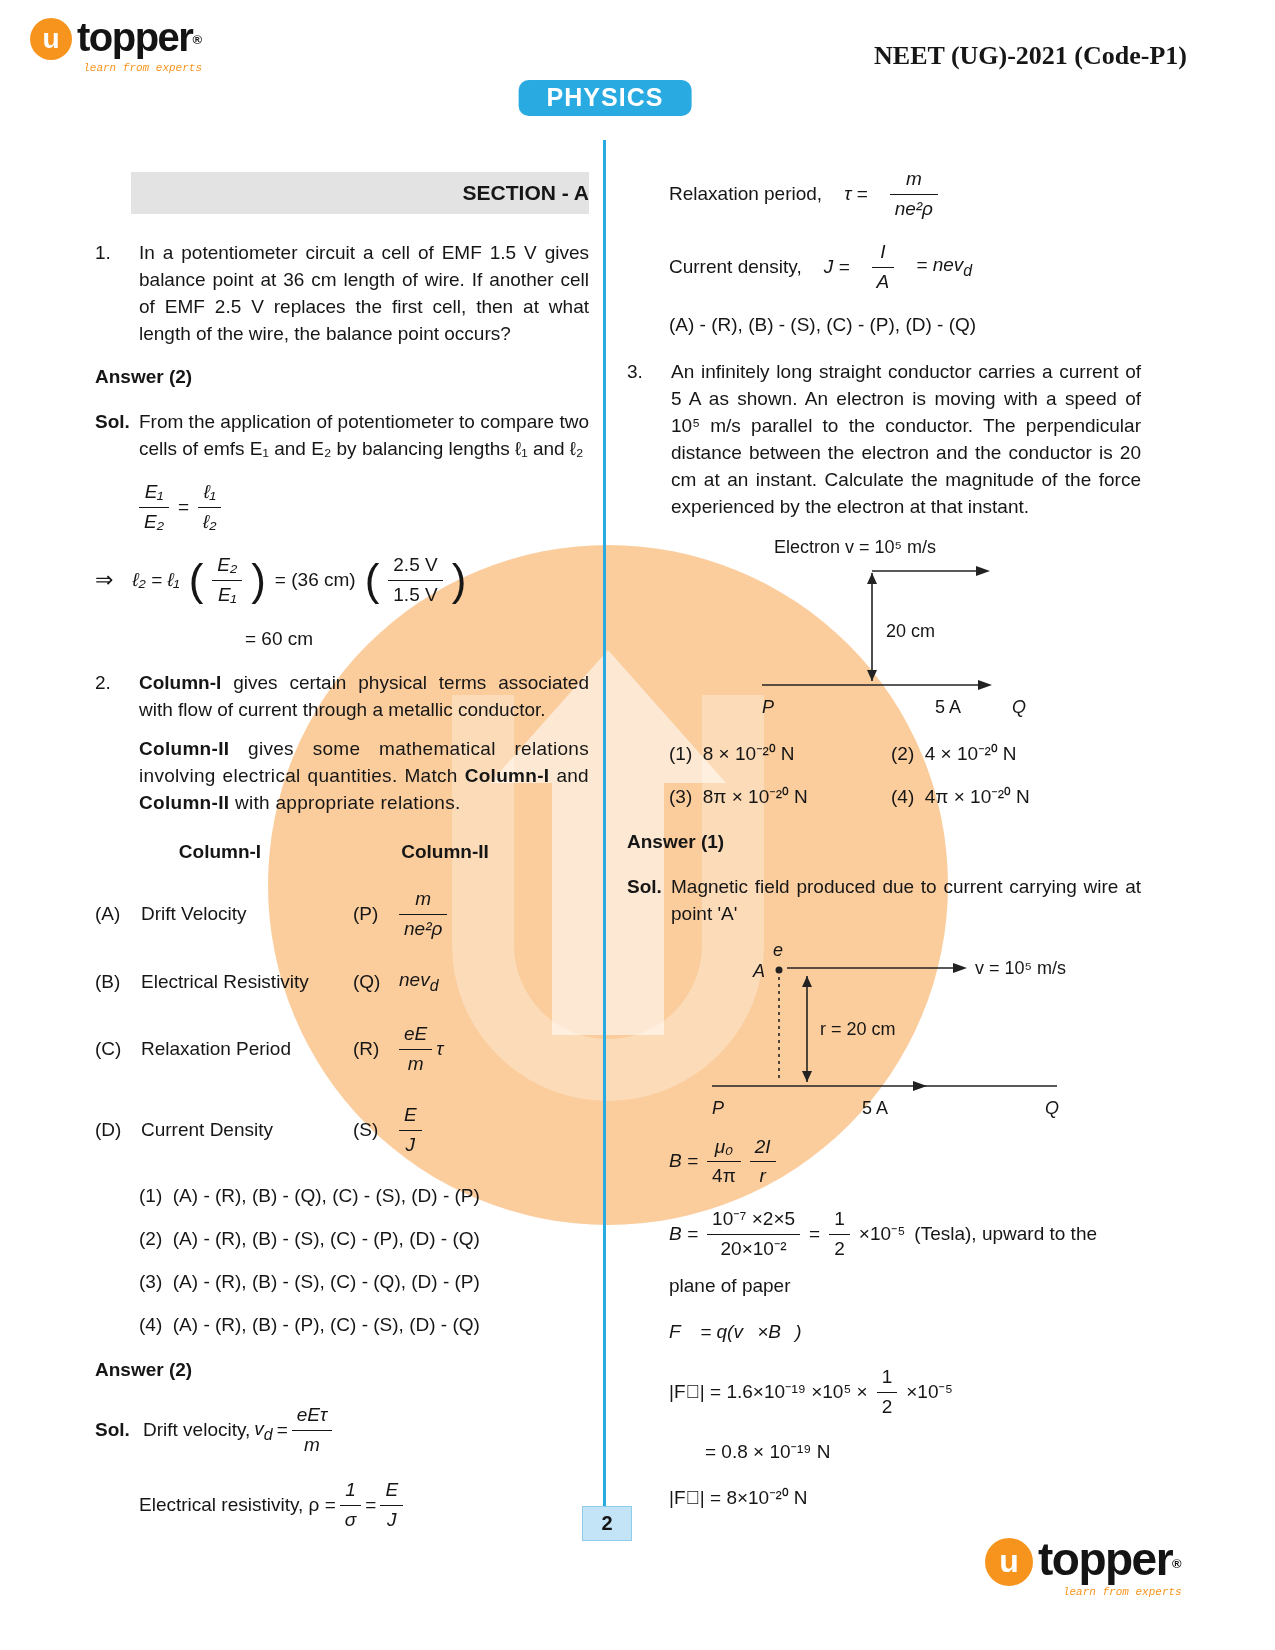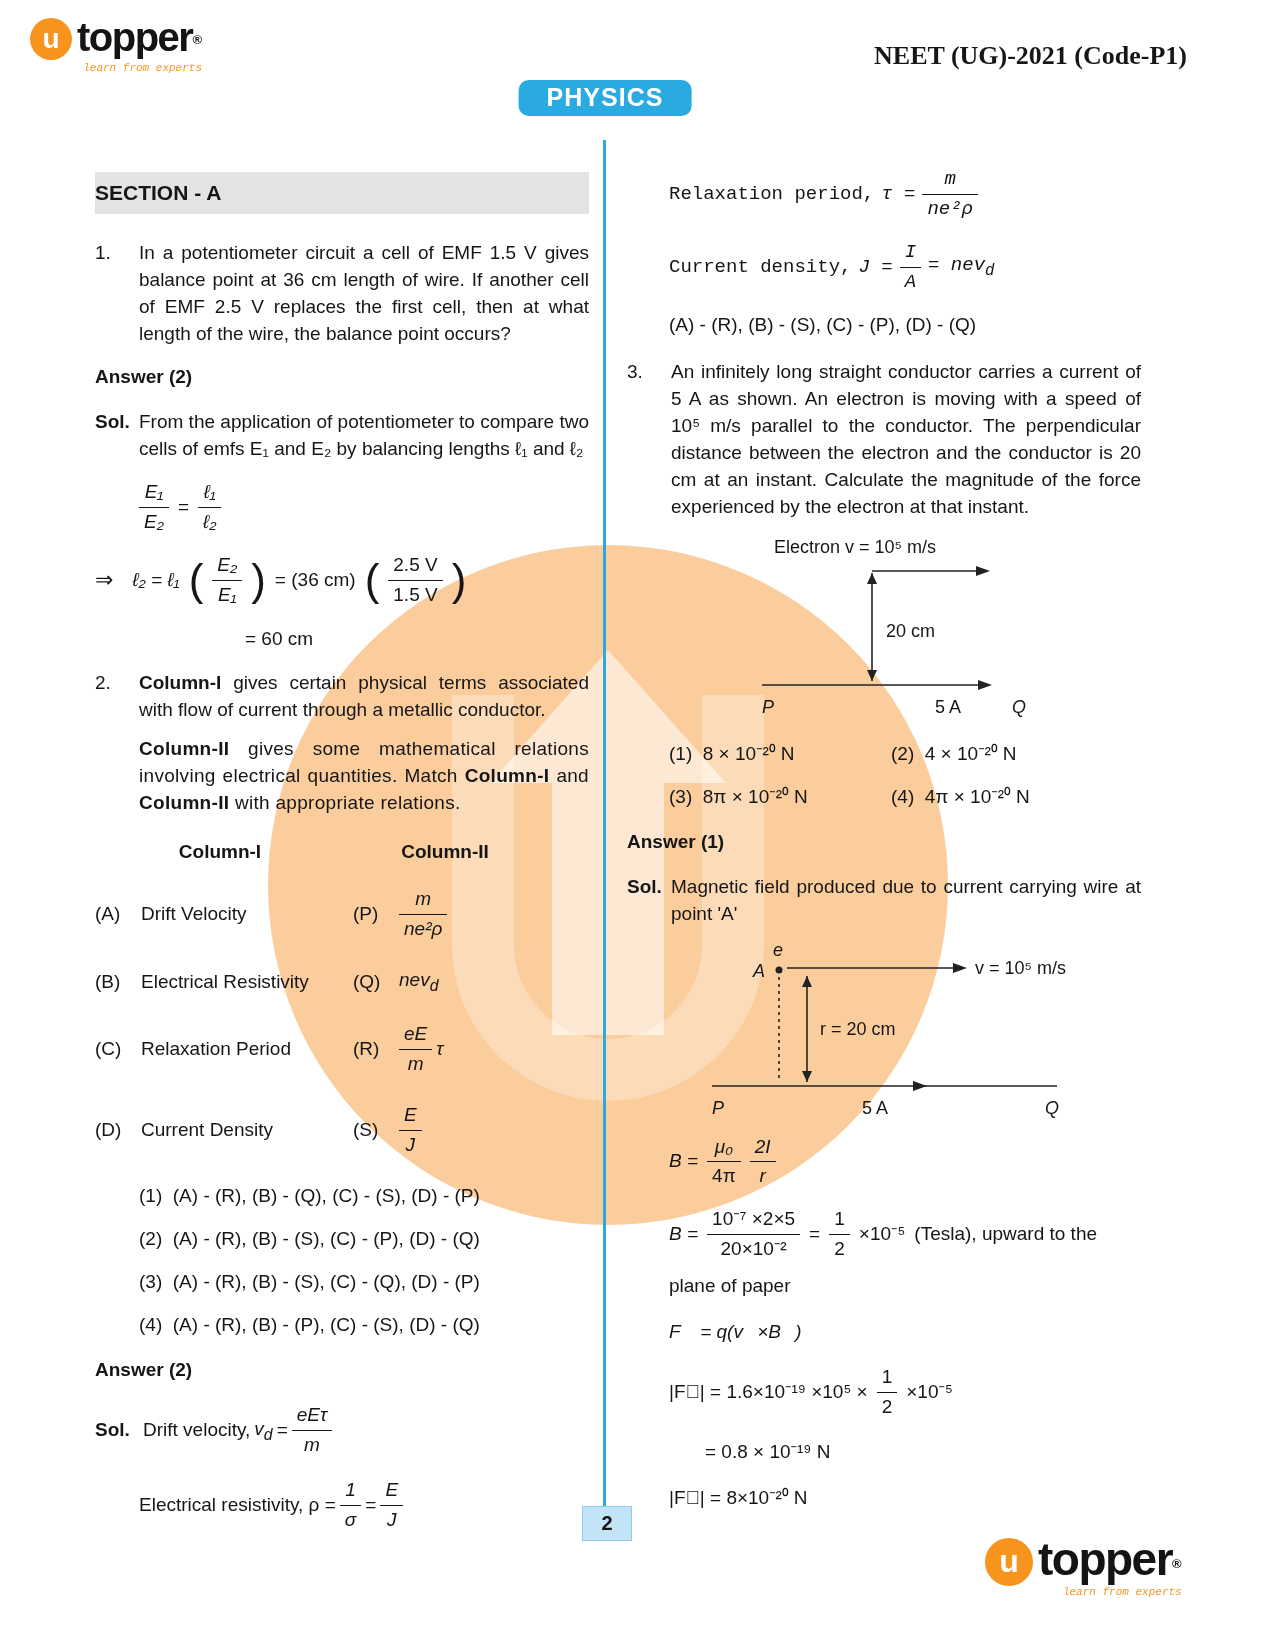--- a/index.html
+++ b/index.html
@@ -23,22 +23,22 @@
   .exam-code{position:absolute;right:88px;top:38px;font-family:Liberation Serif, serif;
              font-weight:bold;font-size:26px;z-index:3;}
   .subject-badge{position:absolute;left:605px;top:80px;transform:translateX(-50%);background:#29ABE2;
                  color:#fff;font-weight:bold;font-size:25px;letter-spacing:1px;padding:0 28px;
                  border-radius:10px;z-index:3;}
   .divider{position:absolute;left:603px;top:140px;width:3px;height:1366px;background:#29ABE2;z-index:1;}
   
   .col{position:absolute;z-index:2;}
   .left-col{left:95px;top:172px;width:494px;}
   .right-col{left:627px;top:166px;width:514px;}
-  .section-bar{background:#e3e3e3;text-align:left;font-weight:bold;font-size:21px;
-               padding:6px 0;margin-bottom:26px;}
+  .section-bar{background:#e3e3e3;text-align:right;font-weight:bold;font-size:21px;
+               padding:6px 0;margin-bottom:26px;margin-left:36px;}
   .qrow{display:flex;margin-bottom:12px;}
   .qnum{width:44px;flex:none;}
   .qbody{flex:1;text-align:justify;}
   .b{font-weight:bold;}
   .it{font-style:italic;}
   .opts2{display:grid;grid-template-columns:225px 1fr;row-gap:16px;padding-left:44px;margin:16px 0 18px 0;}
   .opts1{padding-left:44px;margin:18px 0;}
   .opts1 > div{margin-bottom:16px;}
   .answer{font-weight:bold;margin:16px 0 18px 0;}
   
@@ -52,21 +52,21 @@
   .mheader{display:flex;font-weight:bold;margin:22px 0 20px 0;}
   .mh1{width:250px;text-align:center;}
   .mh2{width:200px;text-align:center;}
   .mrow{display:flex;align-items:center;margin-bottom:24px;}
   .mkey{width:46px;flex:none;}
   .mterm{width:212px;flex:none;}
   .solline{display:flex;align-items:center;margin:18px 0;flex-wrap:wrap;gap:4px;}
   .sollabel{width:44px;flex:none;font-weight:bold;}
   .indent{margin-left:44px;}
   
-  .rline{display:flex;align-items:center;gap:7px;margin:0 0 16px 42px;min-height:56px;flex-wrap:wrap;font-family:Liberation Mono, monospace;}
+  .rline{display:flex;align-items:center;gap:22px;margin:0 0 16px 42px;min-height:56px;flex-wrap:wrap;}
   .rplain{margin:4px 0 20px 42px;}
   .eqnote{margin:-6px 0 14px 42px;}
   
   svg .dline{stroke:#222;stroke-width:1.6;fill:none;}
   svg .dash{stroke-dasharray:3 4;}
   svg .dfill{fill:#222;stroke:none;}
   svg text{font-family:"Liberation Sans",sans-serif;font-size:18px;fill:#161616;}
   svg text.itx{font-style:italic;}
   .diag1{margin:6px 0 2px 55px;display:block;}
   .diag2{margin:10px 0 4px 30px;display:block;}

